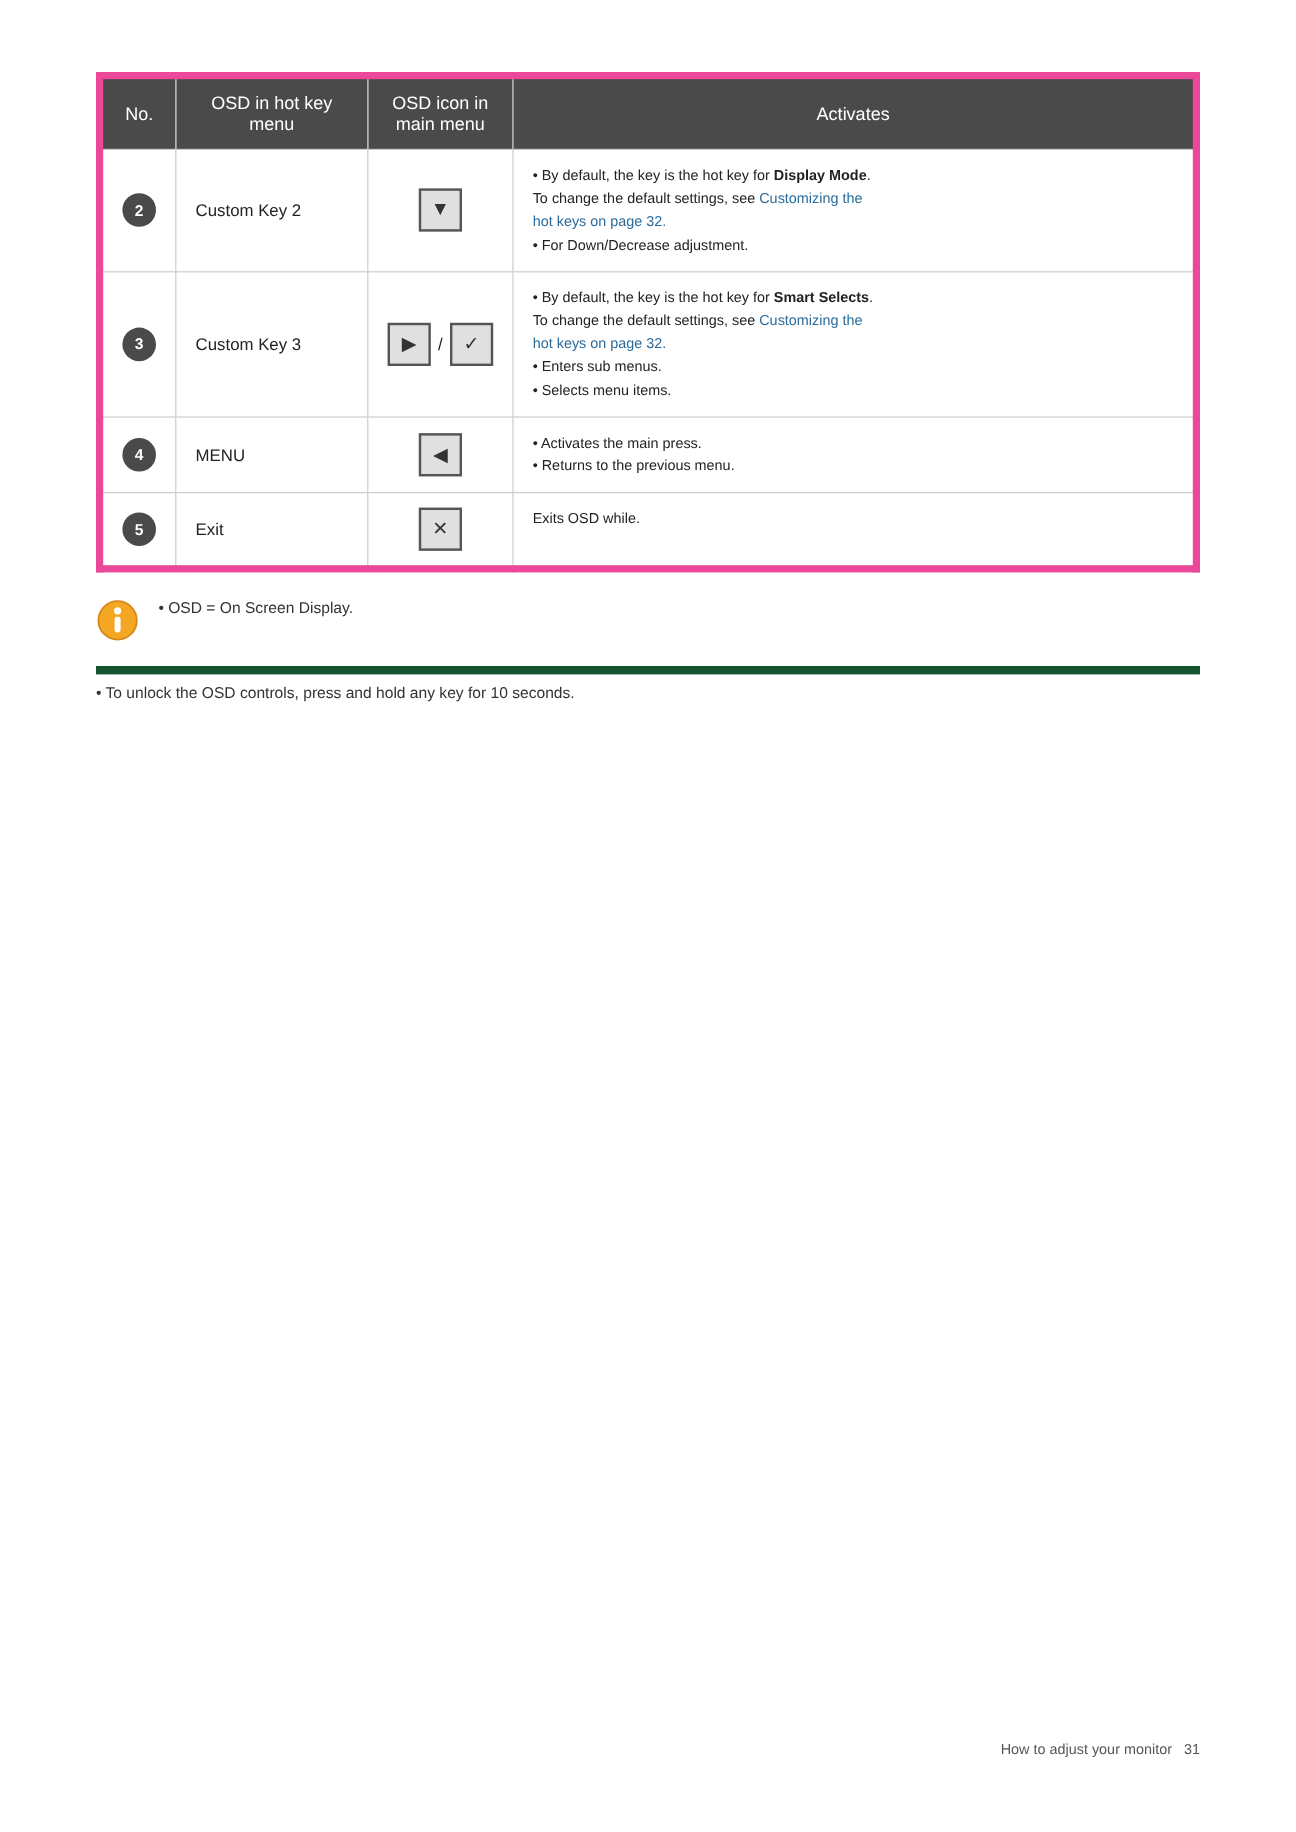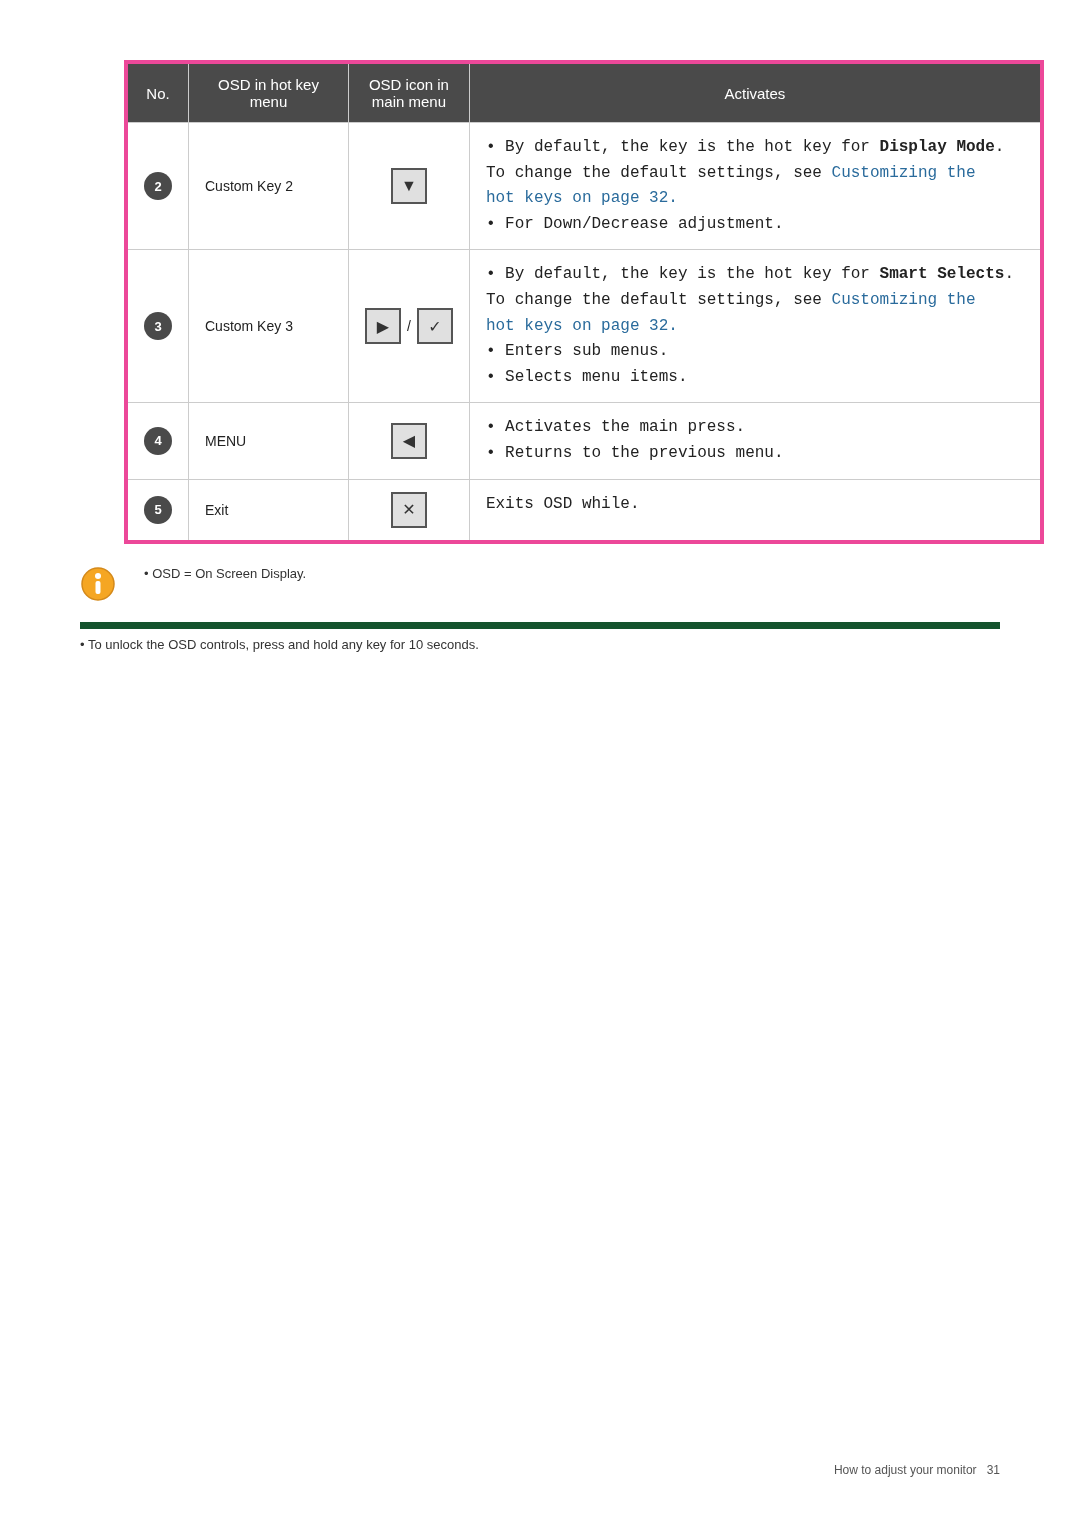--- a/index.html
+++ b/index.html
@@ -19,23 +19,22 @@
     }
 
     .page-container {
       padding: 60px 80px 100px 80px;
     }
 
     
     .main-table {
       width: 100%;
       border-collapse: collapse;
-      border: 4px solid #ec4899;
+      border: 6px solid #ec4899;
       margin-bottom: 20px;
-      margin-left: 44px;
     }
 
     .main-table th,
     .main-table td {
       border: 1px solid #ccc;
       padding: 12px 16px;
       vertical-align: middle;
     }
 
     .header-row th {
@@ -100,25 +99,24 @@
       text-align: center;
       vertical-align: middle;
     }
 
     td.no-cell {
       text-align: center;
       vertical-align: middle;
     }
 
     .function-cell {
-      font-size: 16px;
+      font-size: 12px;
       line-height: 1.6;
       vertical-align: top;
       padding: 14px 18px;
-      font-family: Liberation Mono, monospace;
     }
 
     .function-cell ul {
       list-style: none;
       padding: 0;
     }
 
     .function-cell ul li::before {
       content: "• ";
     }
@@ -128,21 +126,21 @@
     }
 
     .bold-text {
       font-weight: bold;
     }
 
     
     .note-section {
       display: flex;
       align-items: flex-start;
-      gap: 28px;
+      gap: 16px;
       margin-top: 10px;
       margin-bottom: 20px;
     }
 
     .note-icon {
       width: 36px;
       height: 36px;
       flex-shrink: 0;
       margin-top: 2px;
     }
@@ -161,21 +159,21 @@
       font-size: 13px;
       color: #333;
       margin-top: 10px;
       padding-top: 8px;
       border-top: 7px solid #14532d;
     }
 
     
     .page-footer {
       position: absolute;
-      bottom: 50px;
+      bottom: 62px;
       right: 80px;
       font-size: 12px;
       color: #555;
     }
 
     
     .main-table td {
       vertical-align: middle;
     }
 

